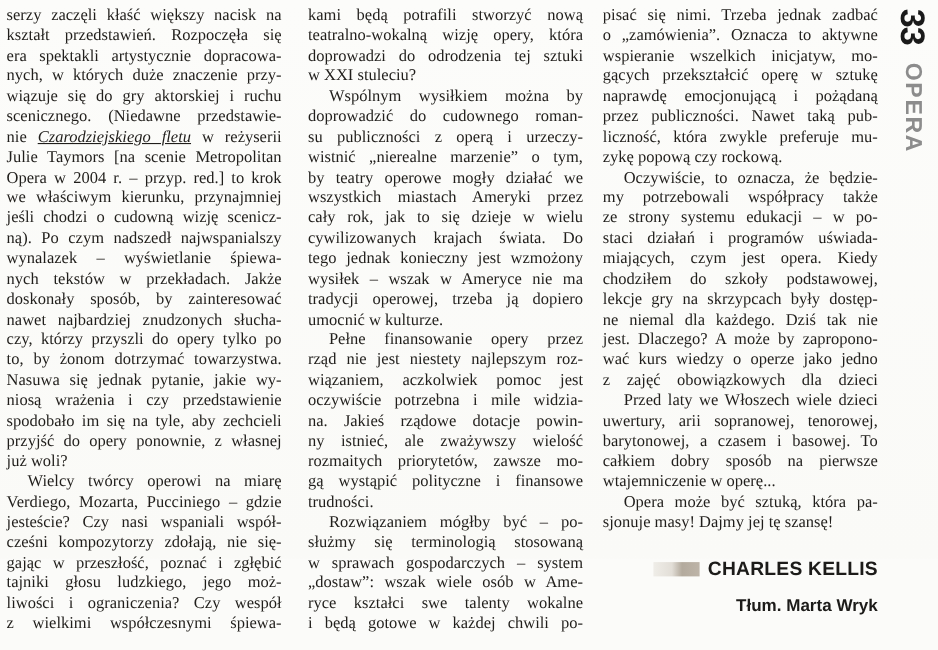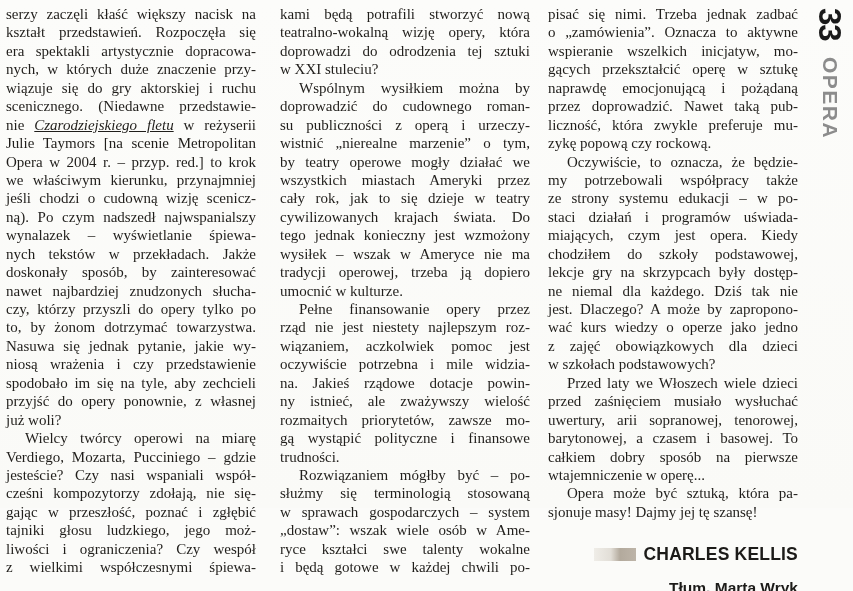--- a/index.html
+++ b/index.html
@@ -135,21 +135,21 @@
         <div class="line">doprowadzi do odrodzenia tej sztuki</div>
         <div class="line end">w XXI stuleciu?</div>
       </div>
       <div class="para">
         <div class="line indent">Wspólnym wysiłkiem można by</div>
         <div class="line">doprowadzić do cudownego roman-</div>
         <div class="line">su publiczności z operą i urzeczy-</div>
         <div class="line">wistnić „nierealne marzenie” o tym,</div>
         <div class="line">by teatry operowe mogły działać we</div>
         <div class="line">wszystkich miastach Ameryki przez</div>
-        <div class="line">cały rok, jak to się dzieje w teatry</div>
+        <div class="line">cały rok, jak to się dzieje w wielu</div>
         <div class="line">cywilizowanych krajach świata. Do</div>
         <div class="line">tego jednak konieczny jest wzmożony</div>
         <div class="line">wysiłek – wszak w Ameryce nie ma</div>
         <div class="line">tradycji operowej, trzeba ją dopiero</div>
         <div class="line end">umocnić w kulturze.</div>
       </div>
       <div class="para">
         <div class="line indent">Pełne finansowanie opery przez</div>
         <div class="line">rząd nie jest niestety najlepszym roz-</div>
         <div class="line">wiązaniem, aczkolwiek pomoc jest</div>
@@ -170,41 +170,39 @@
       </div>
     </div>
   <div class="col col-2">
 
   <div class="para">
         <div class="line">pisać się nimi. Trzeba jednak zadbać</div>
         <div class="line">o „zamówienia”. Oznacza to aktywne</div>
         <div class="line">wspieranie wszelkich inicjatyw, mo-</div>
         <div class="line">gących przekształcić operę w sztukę</div>
         <div class="line">naprawdę emocjonującą i pożądaną</div>
-        <div class="line">przez doprowadzić. Nawet taką pub-</div>
+        <div class="line">przez publiczności. Nawet taką pub-</div>
         <div class="line">liczność, która zwykle preferuje mu-</div>
         <div class="line end">zykę popową czy rockową.</div>
       </div>
       <div class="para">
         <div class="line indent">Oczywiście, to oznacza, że będzie-</div>
         <div class="line">my potrzebowali współpracy także</div>
         <div class="line">ze strony systemu edukacji – w po-</div>
         <div class="line">staci działań i programów uświada-</div>
         <div class="line">miających, czym jest opera. Kiedy</div>
         <div class="line">chodziłem do szkoły podstawowej,</div>
         <div class="line">lekcje gry na skrzypcach były dostęp-</div>
         <div class="line">ne niemal dla każdego. Dziś tak nie</div>
         <div class="line">jest. Dlaczego? A może by zapropono-</div>
         <div class="line">wać kurs wiedzy o operze jako jedno</div>
         <div class="line">z zajęć obowiązkowych dla dzieci</div>
-        <div class="line end">w szkołach podstawowych?</div>
       </div>
       <div class="para">
         <div class="line indent">Przed laty we Włoszech wiele dzieci</div>
-        <div class="line">przed zaśnięciem musiało wysłuchać</div>
         <div class="line">uwertury, arii sopranowej, tenorowej,</div>
         <div class="line">barytonowej, a czasem i basowej. To</div>
         <div class="line">całkiem dobry sposób na pierwsze</div>
         <div class="line end">wtajemniczenie w operę...</div>
       </div>
       <div class="para">
         <div class="line indent">Opera może być sztuką, która pa-</div>
         <div class="line end">sjonuje masy! Dajmy jej tę szansę!</div>
       </div>
       <div class="signature" id="signature-block">

